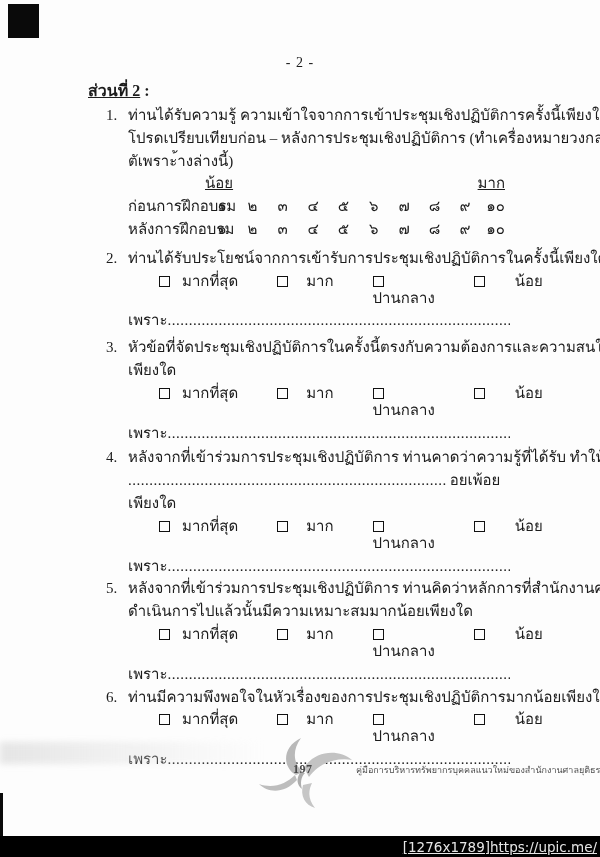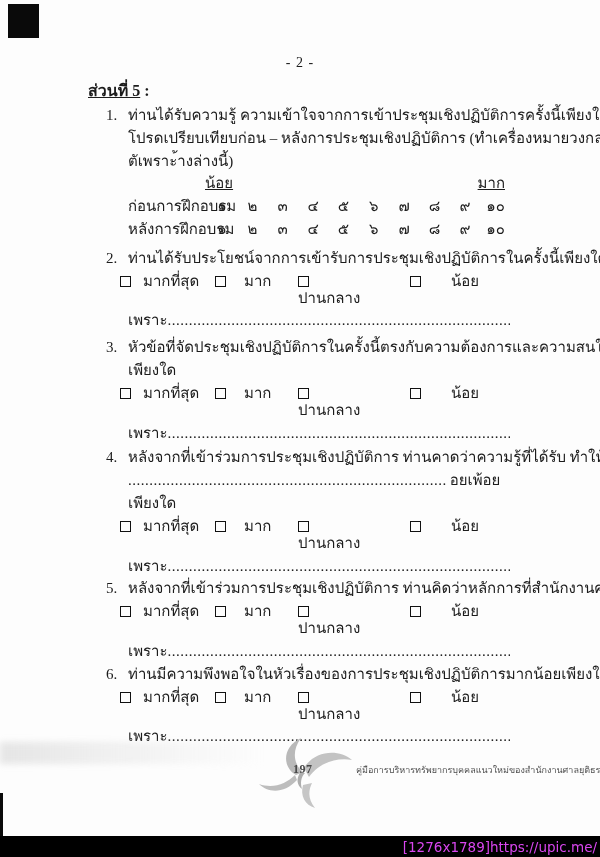--- a/index.html
+++ b/index.html
@@ -24,21 +24,21 @@
   
   .scale-head { display:flex; justify-content:space-between; margin-left:77px; width:300px; }
   .scale-head span { text-decoration:underline; }
   .scale-row { display:flex; white-space:nowrap; }
   .scale-row .rlabel { width:85px; flex:0 0 85px; }
   .scale-nums { display:flex; justify-content:space-between; width:292px; }
   .scale-nums span { min-width:18px; text-align:center; }
 
   
   .opt-row { display:flex; white-space:nowrap; margin-left:-8px; }
-  .opt { display:flex; align-items:flex-start; }
+  .opt { display:flex; align-items:flex-start;margin-left:39px; }
   .opt:nth-child(1) { width:95px; }
   .opt:nth-child(2) { width:83px; }
   .opt:nth-child(3) { width:112px;flex-direction:column; }
   .opt:nth-child(1) .cb { margin-right:12px; }
   .opt:nth-child(2) .cb { margin-right:18px; }
   .opt:nth-child(3) .cb { margin-right:26px; }
   .opt:nth-child(4) .cb { margin-right:30px; }
   .cb { width:11px; height:11px; border:1.6px solid #111; margin-top:6px; flex:0 0 11px; }
 
   .because-line { display:flex; white-space:nowrap; }
@@ -49,32 +49,32 @@
 
   
   .smudge { position:absolute; left:0; top:742px; width:265px; height:22px;
     background:linear-gradient(90deg, rgba(210,210,210,0.55), rgba(230,230,230,0.25) 70%, rgba(255,255,255,0)); filter:blur(3px); }
   .footer-logo { position:absolute; left:256px; top:735px; width:100px; height:74px; }
   .footer-pagenum { position:absolute; left:293px; top:762px; font-size:12px; font-weight:bold; color:#4a4a4a; letter-spacing:0.5px; }
   .footer-title { position:absolute; left:356px; top:763px; font-size:9px; color:#4d4d4d; white-space:nowrap; }
 
   .bottom-bar { position:absolute; left:0; bottom:0; width:600px; height:21px; background:#000;
     display:flex; align-items:center; justify-content:flex-end; padding-right:3px; }
-  .bottom-bar span { color:#d946ef; font-family:"DejaVu Sans","Liberation Sans",sans-serif; font-size:13.5px; }
+  .bottom-bar span { color:#e5e5e5; font-family:"DejaVu Sans","Liberation Sans",sans-serif; font-size:13.5px;text-decoration:underline; }
 </style>
 </head>
 <body>
 
 <div class="page">
 
   <div class="corner-square"></div>
 
   <div class="page-header">- 2 -</div>
 
-  <div class="section-title"><span class="ul">ส่วนที่ 5</span><span> :</span></div>
+  <div class="section-title"><span class="ul">ส่วนที่ 2</span><span> :</span></div>
 
   <div class="content">
 
     <div class="qblock mb6">
       <span class="qnum">1.</span>
       <div class="qline">ท่านได้รับความรู้ ความเข้าใจจากการเข้าประชุมเชิงปฏิบัติการครั้งนี้เพียงใด</div>
       <div class="qline">โปรดเปรียบเทียบก่อน – หลังการประชุมเชิงปฏิบัติการ (ทำเครื่องหมายวงกลมล้อมรอบ</div>
       <div class="qline">ตัเพราะ้างล่างนี้)</div>
 
       <div class="scale-head">
@@ -195,20 +195,21 @@
       </div>
       <div class="because-line">
           <span>เพราะ</span>
           <span class="dots">......................................................................................................................................................................................</span>
         </div>
     </div>
 
     <div class="qblock mb0">
       <span class="qnum">5.</span>
       <div class="qline">หลังจากที่เข้าร่วมการประชุมเชิงปฏิบัติการ ท่านคิดว่าหลักการที่สำนักงานศาลยุติธรรมได้</div>
+      <div class="qline">ดำเนินการไปแล้วนั้นมีความเหมาะสมมากน้อยเพียงใด</div>
       <div class="opt-row">
         <span class="opt">
             <span class="cb"></span>
             <span>มากที่สุด</span>
           </span>
         <span class="opt">
             <span class="cb"></span>
             <span>มาก</span>
           </span>
         <span class="opt">

